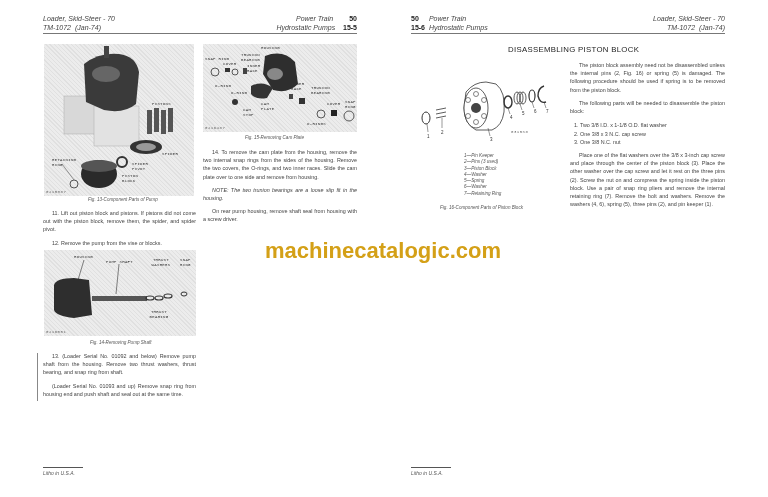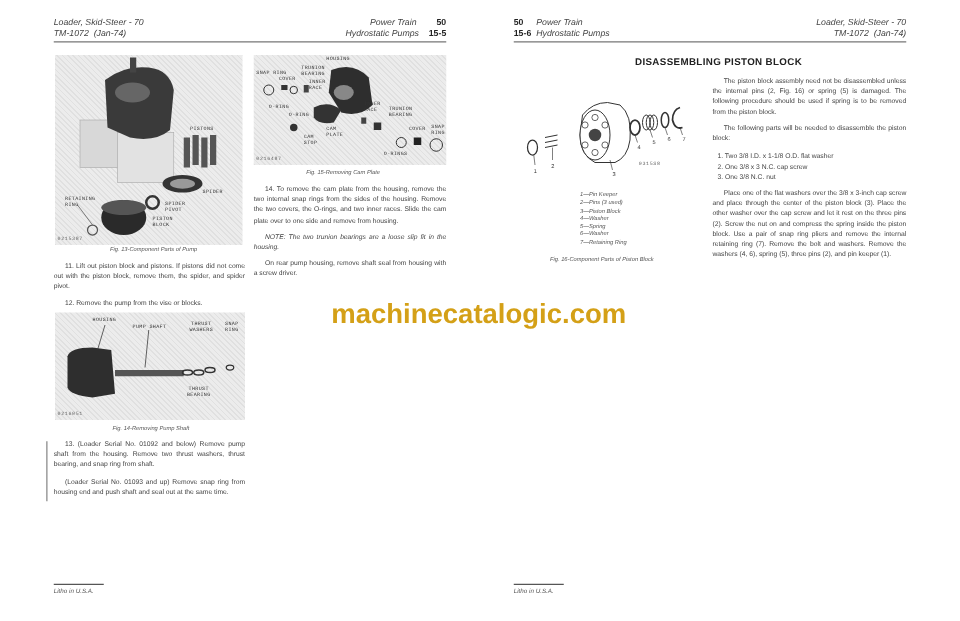--- a/index.html
+++ b/index.html
@@ -15,21 +15,21 @@
   .fig { position:absolute; background:#ececec; overflow:hidden;
          background-image: repeating-linear-gradient(45deg, rgba(0,0,0,0.05) 0 1px, transparent 1px 3px); }
   .figid { position:absolute; font-size:4px; color:#666; letter-spacing:0.5px; font-family:"Liberation Mono", monospace; }
   .lbl { position:absolute; font-size:4px; color:#333; font-family:"Liberation Mono", monospace; letter-spacing:0.3px; line-height:5px; white-space:nowrap; }
   .cap { position:absolute; font-size:4.6px; font-style:italic; color:#555; white-space:nowrap; }
   .txt { position:absolute; font-size:5.4px; line-height:8.2px; color:#444; text-align:justify; }
   .txt p { margin:0 0 5px 0; text-indent:9px; }
   .txt i { font-style:italic; }
   .footer-rule { position:absolute; height:1px; background:#555; width:40px; }
   .footer { position:absolute; font-size:5px; font-style:italic; color:#555; }
-  .title { position:absolute; font-size:7.8px; font-weight:bold; color:#222; letter-spacing:0.3px; }
+  .title { position:absolute; font-size:7.8px; font-weight:normal; color:#222; letter-spacing:0.3px; }
   .watermark { position:absolute; left:265px; top:238px; font-size:22px; font-weight:bold; color:#d4a017;
                font-family:"Liberation Sans", sans-serif; letter-spacing:0px; }
   .legend { position:absolute; font-size:4.6px; font-style:italic; color:#555; line-height:6.3px; }
   .parts { position:absolute; font-size:5.4px; color:#444; line-height:8.5px; }
   .changebar { position:absolute; width:1px; background:#888; }
   svg { position:absolute; }
 </style>
 </head>
 <body>
 

